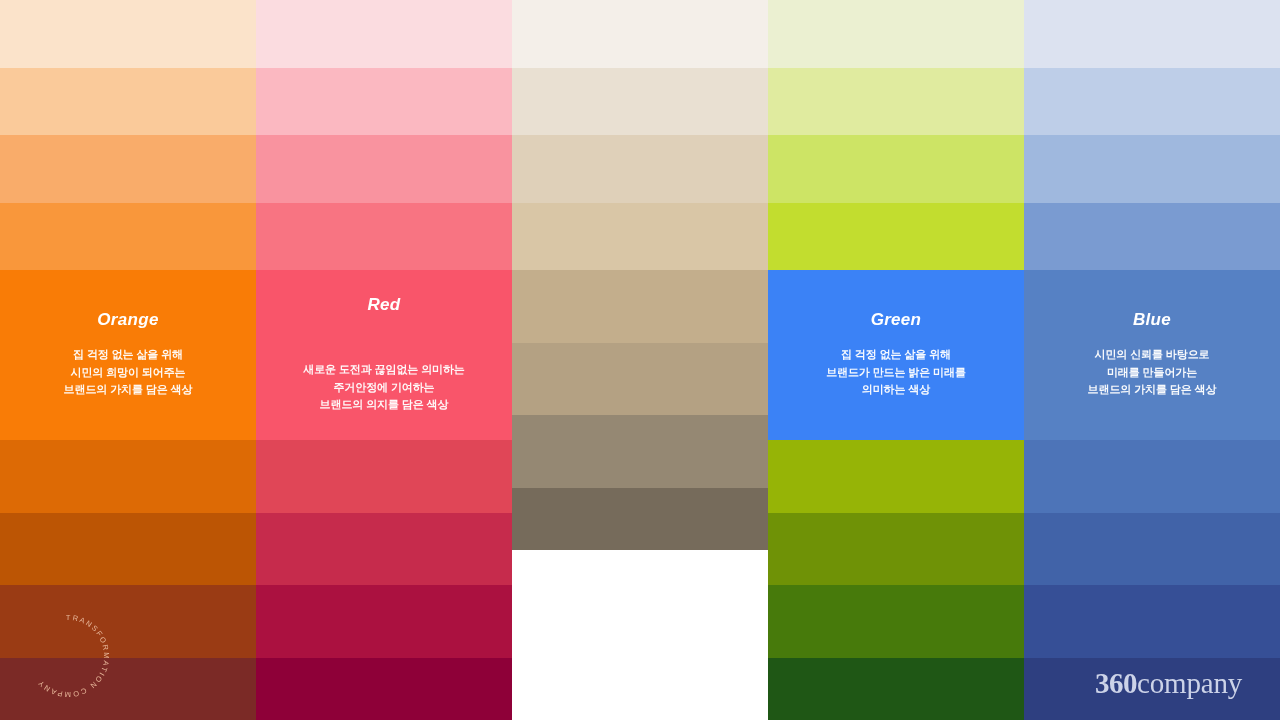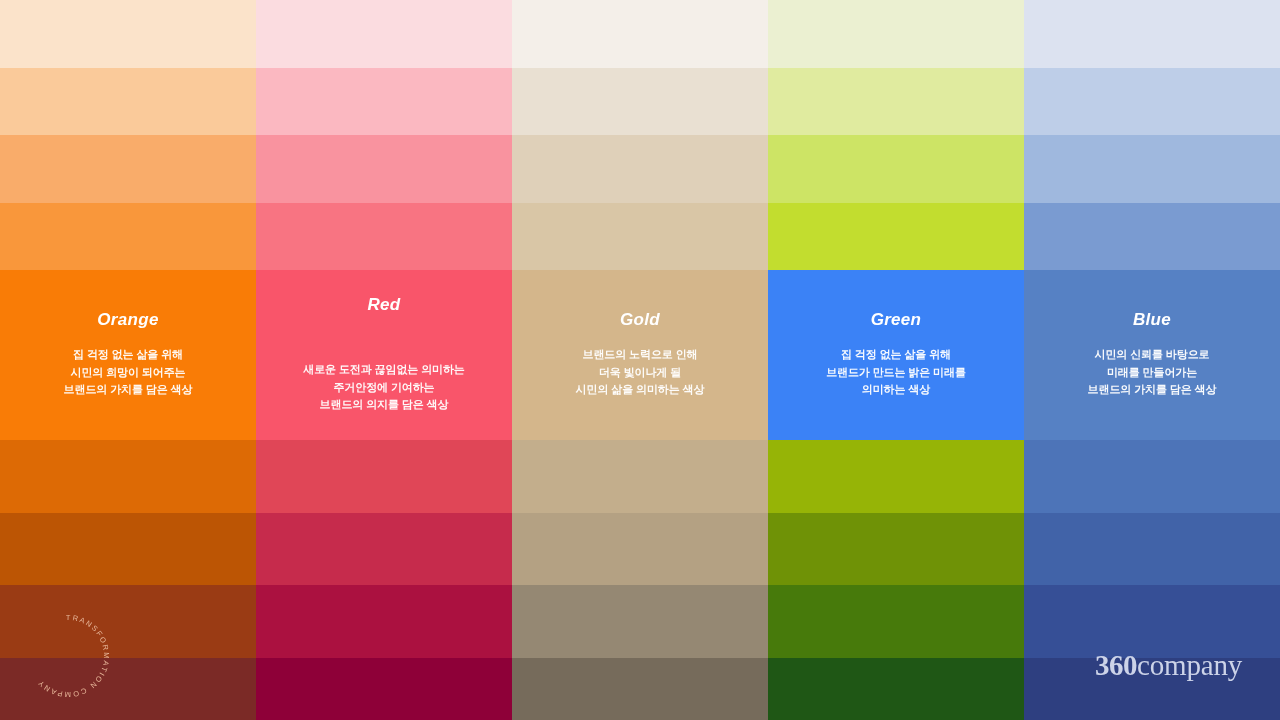--- a/index.html
+++ b/index.html
@@ -66,21 +66,21 @@
   #stamp text {
     font-family:"Liberation Sans", sans-serif;
     font-size:7.4px;
     letter-spacing:1.75px;
     fill:#e8b79a;
   }
 
   
   #wordmark {
     position:absolute;
-    right:38px; bottom:40px;
+    right:38px; bottom:22px;
     font-family:"Liberation Serif", serif;
     font-size:29px;
     color:#ccd3e8;
     line-height:1;
     white-space:nowrap;
   }
   #wordmark .num { font-weight:700; letter-spacing:-0.5px; }
   #wordmark .word { font-weight:400; letter-spacing:-0.2px; }
 </style>
 </head>
@@ -122,28 +122,20 @@
       <div class="swatch" style="background: rgb(224, 70, 87); height: 73px;"></div>
       <div class="swatch" style="background: rgb(198, 43, 76); height: 72px;"></div>
       <div class="swatch" style="background: rgb(171, 17, 64); height: 73px;"></div>
       <div class="swatch" style="background: rgb(142, 0, 56); height: 62px;"></div>
     </div>
     <div class="column">
       <div class="swatch" style="background: rgb(244, 239, 233); height: 68px;"></div>
       <div class="swatch" style="background: rgb(233, 224, 210); height: 67px;"></div>
       <div class="swatch" style="background: rgb(223, 208, 185); height: 68px;"></div>
       <div class="swatch" style="background: rgb(217, 198, 166); height: 67px;"></div>
-      <div class="swatch main" style="background: rgb(212, 182, 139); height: 170px;">
-        <div class="color-name">Gold</div>
-        <div class="color-desc">
-          <span class="line">브랜드의 노력으로 인해</span>
-          <span class="line">더욱 빛이나게 될</span>
-          <span class="line">시민의 삶을 의미하는 색상</span>
-        </div>
-      </div>
       <div class="swatch" style="background: rgb(195, 174, 140); height: 73px;"></div>
       <div class="swatch" style="background: rgb(180, 161, 131); height: 72px;"></div>
       <div class="swatch" style="background: rgb(149, 136, 115); height: 73px;"></div>
       <div class="swatch" style="background: rgb(118, 107, 91); height: 62px;"></div>
     </div>
     <div class="column">
       <div class="swatch" style="background: rgb(235, 240, 209); height: 68px;"></div>
       <div class="swatch" style="background: rgb(224, 235, 159); height: 67px;"></div>
       <div class="swatch" style="background: rgb(205, 228, 101); height: 68px;"></div>
       <div class="swatch" style="background: rgb(194, 221, 47); height: 67px;"></div>

